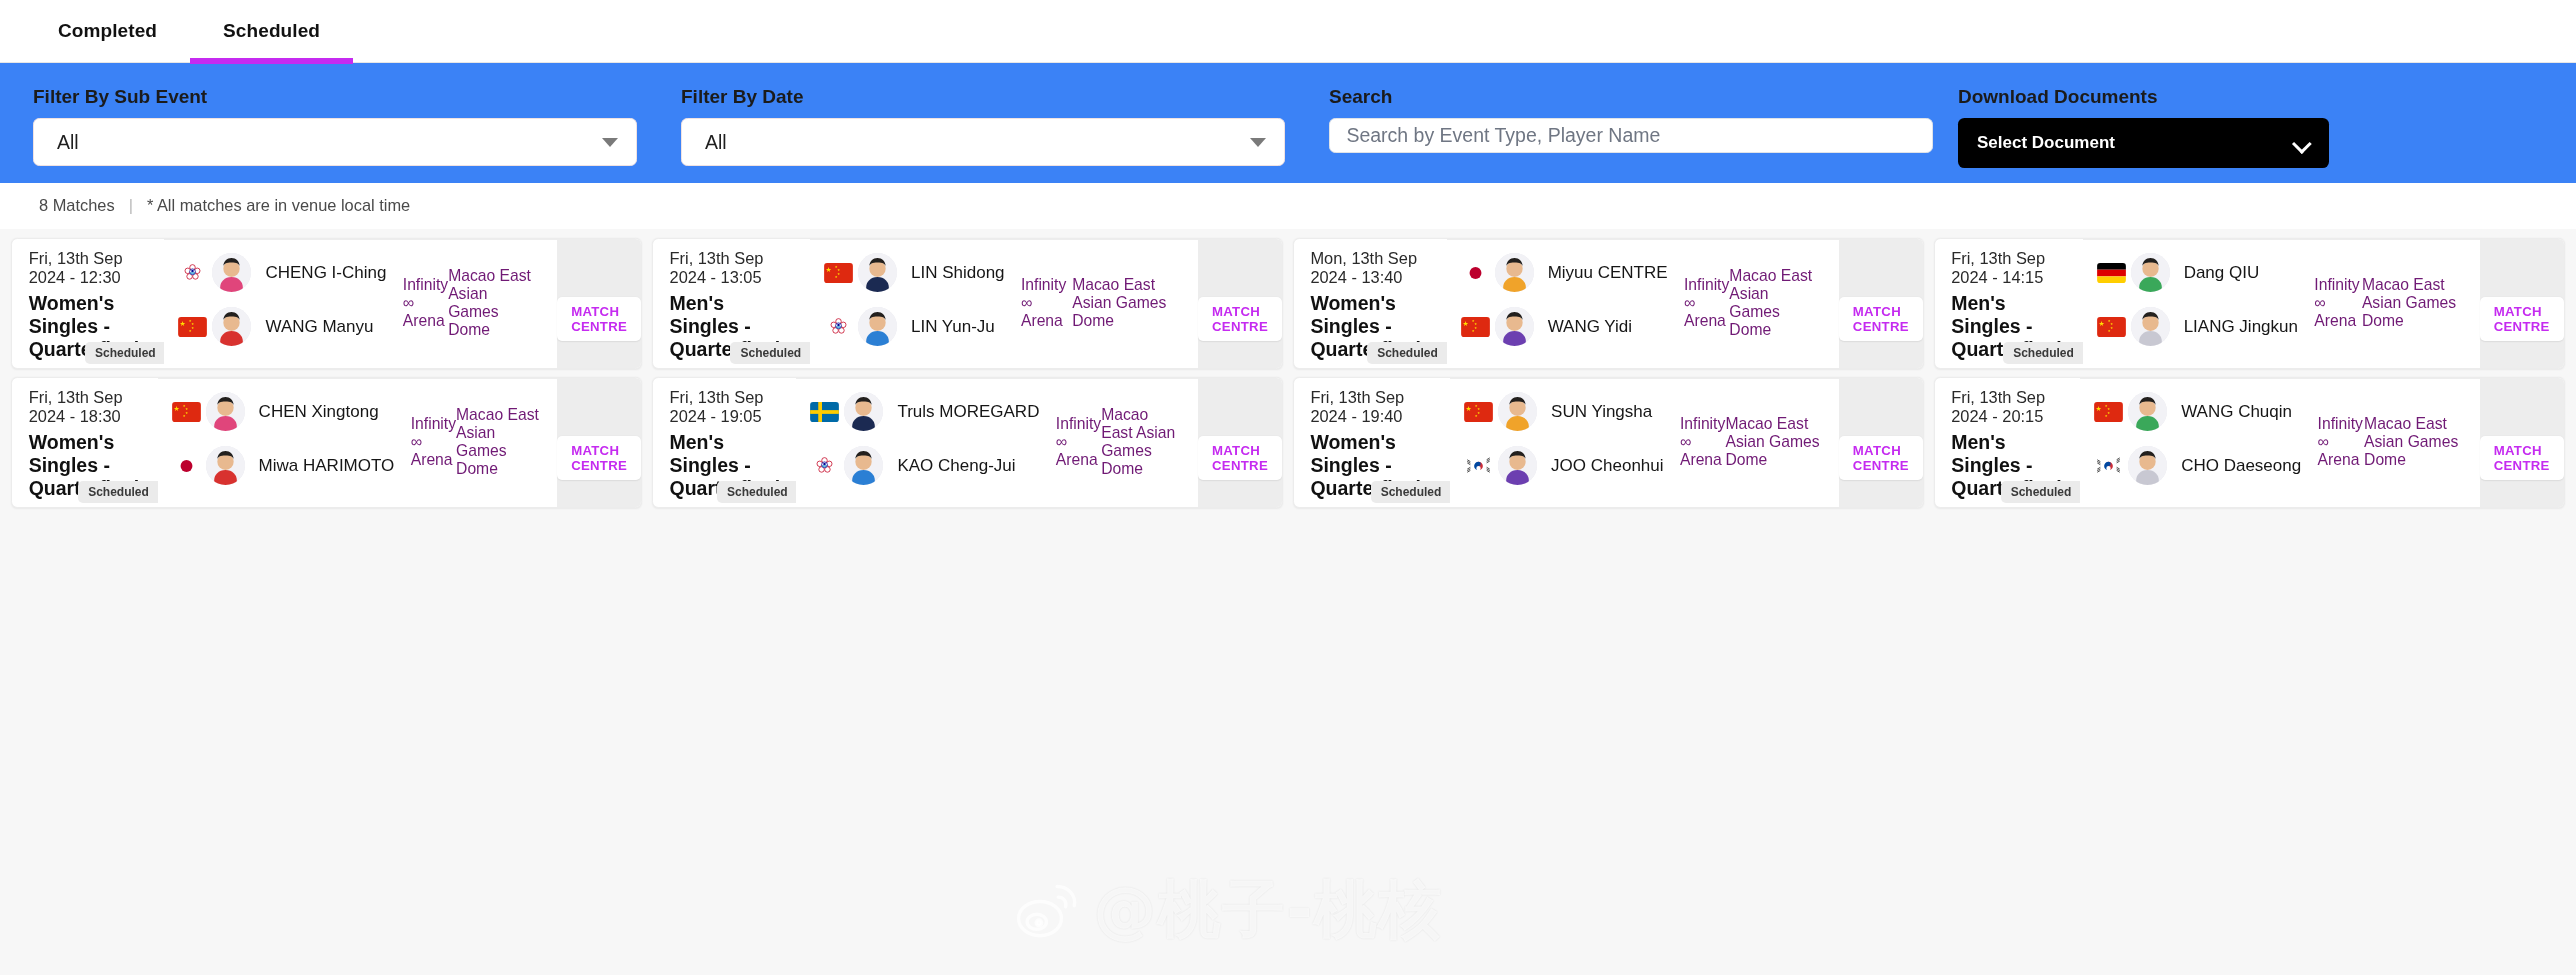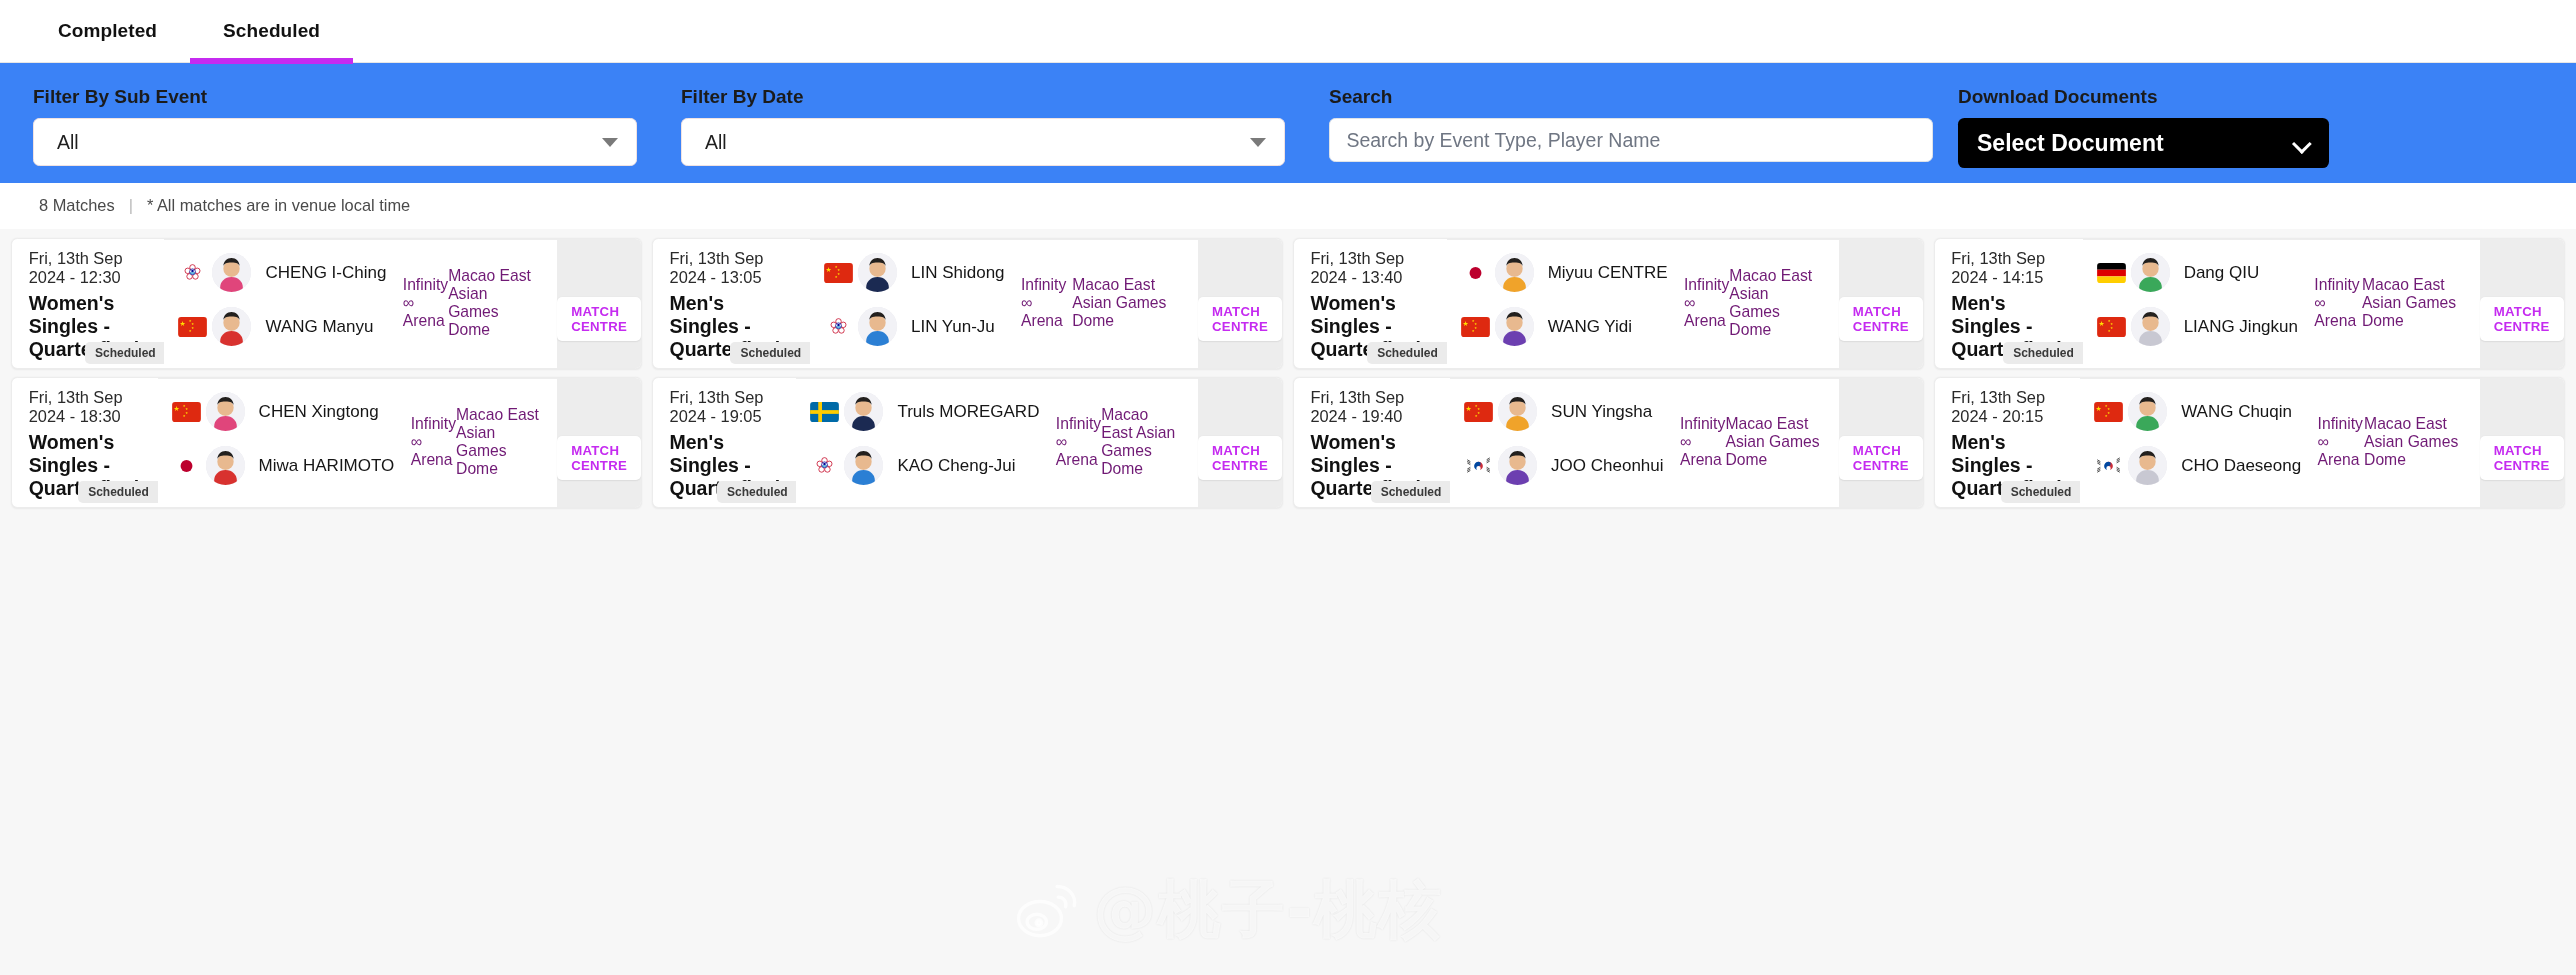--- a/index.html
+++ b/index.html
@@ -78,21 +78,21 @@
   }
   .caret-tri {
     position: absolute;
     right: 17.6px;
     width: 0; height: 0;
     border-left: 8.2px solid transparent;
     border-right: 8.2px solid transparent;
     border-top: 9.4px solid #7a7a7a;
   }
   .fsearch {
-    height: 44px;
+    height: 35px;
     width: 604px;
     border: 1.3px solid #dfe3e8;
     border-radius: 6.3px;
     background: #ffffff;
     display: flex;
     align-items: center;
     padding: 0 16.4px;
     font-size: 19.5px;
     color: #6f7683;
     cursor: text;
@@ -101,21 +101,21 @@
   }
   .fdoc {
     height: 50px;
     width: 371px;
     background: #000000;
     border-radius: 6.3px;
     display: flex;
     align-items: center;
     justify-content: space-between;
     padding: 0 19px;
-    font-size: 23px;
+    font-size: 17px;
     font-weight: bold;
     color: #ffffff;
     cursor: pointer;
   }
   .chev {
     width: 16.4px; height: 16.4px;
     position: relative;
   }
   .chev::before {
     content: "";
@@ -439,21 +439,21 @@
       <div class="venue">
         <span>Infinity ∞ Arena</span>
         <span>Macao East Asian Games Dome</span>
       </div>
       <div class="card-foot">
         <div class="mc-btn">MATCH CENTRE</div>
       </div>
     </div>
     <div class="card">
       <div class="card-head">
-        <div class="card-date">Fri, 13th Sep 2024 - 13:40</div>
+        <div class="card-date">Mon, 13th Sep 2024 - 13:40</div>
         <div class="card-title">Women's Singles - Quarterfinal</div>
         <div class="status-badge">Scheduled</div>
       </div>
       <div class="players">
         <div class="player">
           <span class="flag"><svg viewBox="0 0 46 32" width="29" height="20">
               <rect width="46" height="32" fill="#fff"></rect>
               <circle cx="23" cy="16" r="9.5" fill="#bc002d"></circle>
             </svg></span>
           <span class="portrait"><svg viewBox="0 0 62 62" width="39" height="39">

